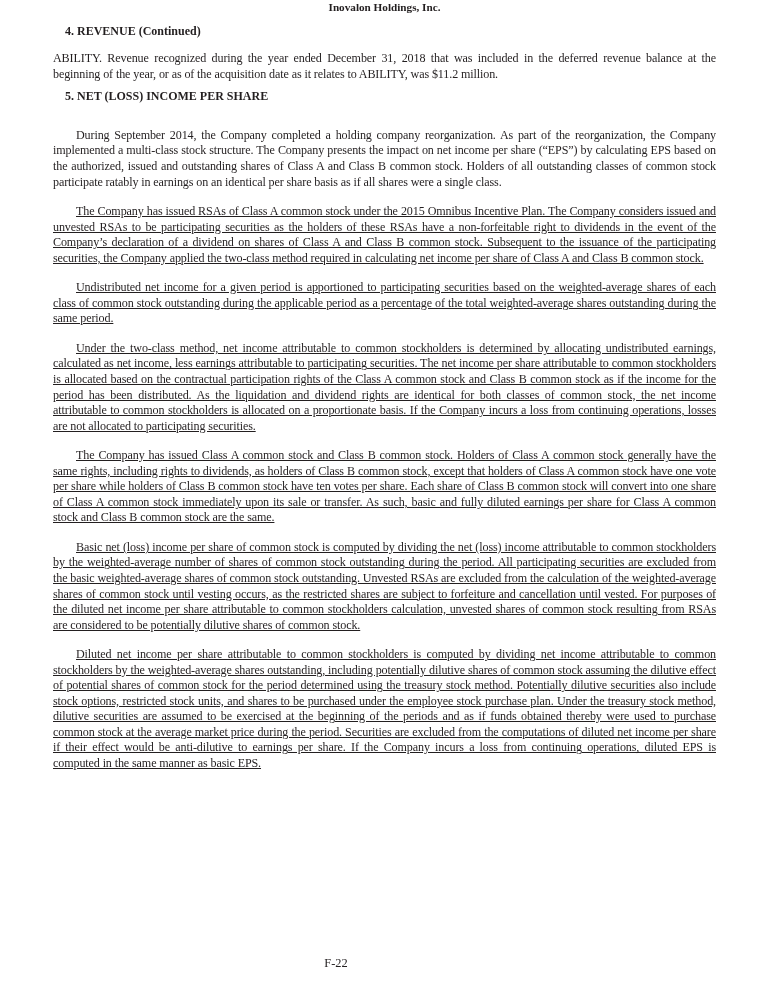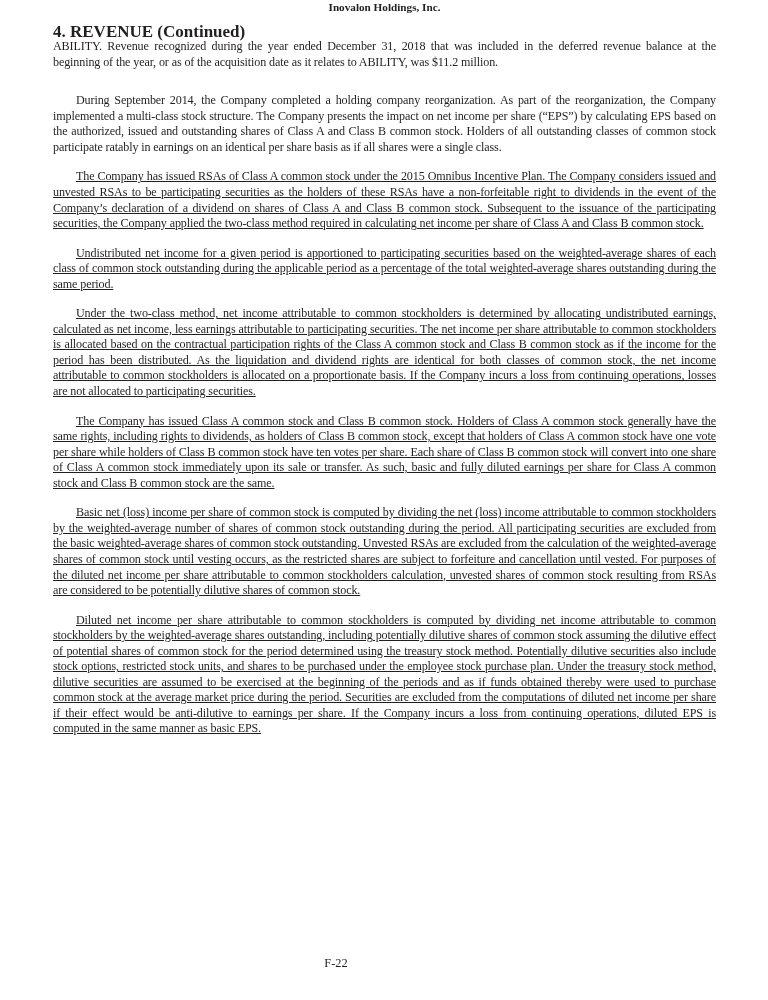--- a/index.html
+++ b/index.html
@@ -18,23 +18,23 @@
     width: 663px;
   }
   .header {
     text-align: center;
     font-weight: bold;
     font-size: 11.2px;
     line-height: 14.6px;
   }
   .section-title {
     font-weight: bold;
-    font-size: 17px;
+    font-size: 12px;
     line-height: 15.6px;
-    margin: 0;
+    margin: 12px;
   }
   .h4 { margin-top: 9px; }
   p {
     margin: 0;
     font-size: 12.1px;
     line-height: 15.55px;
     text-align: justify;
     text-align-last: left;
     letter-spacing: -0.12px;
   }
@@ -57,20 +57,21 @@
 <body>
 
 <div class="page">
   <div class="header">
     <div>Inovalon Holdings, Inc.</div>
   </div>
 
   <h4 class="section-title h4">4. REVENUE (Continued)</h4>
   <p class="first-para">ABILITY. Revenue recognized during the year ended December 31, 2018 that was included in the deferred revenue balance at the beginning of the year, or as of the acquisition date as it relates to ABILITY, was $11.2 million.</p>
 
+  <h4 class="section-title h5">5. NET (LOSS) INCOME PER SHARE</h4>
   <p class="indent sec5-first">During September 2014, the Company completed a holding company reorganization. As part of the reorganization, the Company implemented a multi-class stock structure. The Company presents the impact on net income per share (“EPS”) by calculating EPS based on the authorized, issued and outstanding shares of Class A and Class B common stock. Holders of all outstanding classes of common stock participate ratably in earnings on an identical per share basis as if all shares were a single class.</p>
   <p class="indent gap">The Company has issued RSAs of Class A common stock under the 2015 Omnibus Incentive Plan. The Company considers issued and unvested RSAs to be participating securities as the holders of these RSAs have a non-forfeitable right to dividends in the event of the Company’s declaration of a dividend on shares of Class A and Class B common stock. Subsequent to the issuance of the participating securities, the Company applied the two-class method required in calculating net income per share of Class A and Class B common stock.</p>
   <p class="indent gap">Undistributed net income for a given period is apportioned to participating securities based on the weighted-average shares of each class of common stock outstanding during the applicable period as a percentage of the total weighted-average shares outstanding during the same period.</p>
   <p class="indent gap">Under the two-class method, net income attributable to common stockholders is determined by allocating undistributed earnings, calculated as net income, less earnings attributable to participating securities. The net income per share attributable to common stockholders is allocated based on the contractual participation rights of the Class A common stock and Class B common stock as if the income for the period has been distributed. As the liquidation and dividend rights are identical for both classes of common stock, the net income attributable to common stockholders is allocated on a proportionate basis. If the Company incurs a loss from continuing operations, losses are not allocated to participating securities.</p>
   <p class="indent gap">The Company has issued Class A common stock and Class B common stock. Holders of Class A common stock generally have the same rights, including rights to dividends, as holders of Class B common stock, except that holders of Class A common stock have one vote per share while holders of Class B common stock have ten votes per share. Each share of Class B common stock will convert into one share of Class A common stock immediately upon its sale or transfer. As such, basic and fully diluted earnings per share for Class A common stock and Class B common stock are the same.</p>
   <p class="indent gap">Basic net (loss) income per share of common stock is computed by dividing the net (loss) income attributable to common stockholders by the weighted-average number of shares of common stock outstanding during the period. All participating securities are excluded from the basic weighted-average shares of common stock outstanding. Unvested RSAs are excluded from the calculation of the weighted-average shares of common stock until vesting occurs, as the restricted shares are subject to forfeiture and cancellation until vested. For purposes of the diluted net income per share attributable to common stockholders calculation, unvested shares of common stock resulting from RSAs are considered to be potentially dilutive shares of common stock.</p>
   <p class="indent gap">Diluted net income per share attributable to common stockholders is computed by dividing net income attributable to common stockholders by the weighted-average shares outstanding, including potentially dilutive shares of common stock assuming the dilutive effect of potential shares of common stock for the period determined using the treasury stock method. Potentially dilutive securities also include stock options, restricted stock units, and shares to be purchased under the employee stock purchase plan. Under the treasury stock method, dilutive securities are assumed to be exercised at the beginning of the periods and as if funds obtained thereby were used to purchase common stock at the average market price during the period. Securities are excluded from the computations of diluted net income per share if their effect would be anti-dilutive to earnings per share. If the Company incurs a loss from continuing operations, diluted EPS is computed in the same manner as basic EPS.</p>
 </div>
 
 <div class="footer">F-22</div>

